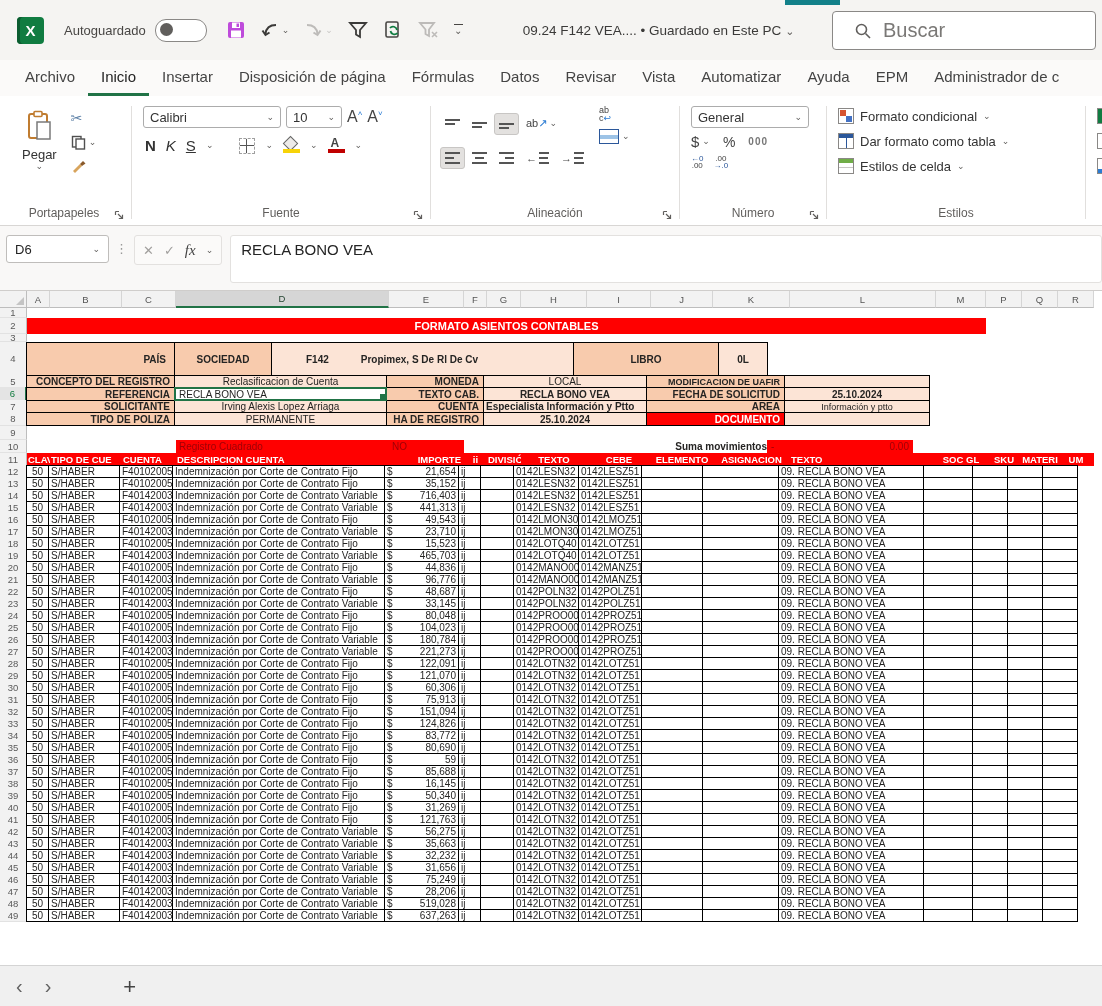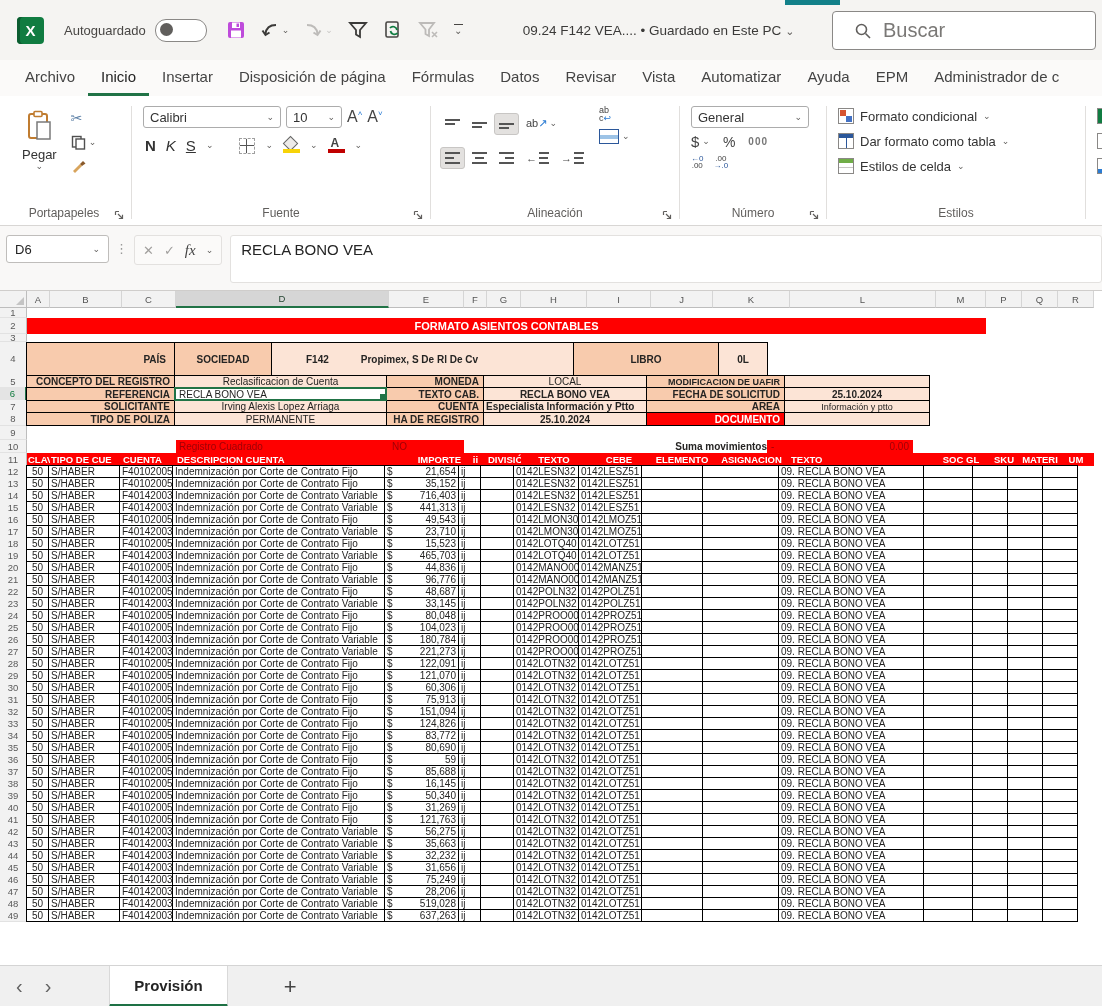--- a/index.html
+++ b/index.html
@@ -1430,17 +1430,16 @@
           <div class="dc" style="width: 36px;"></div>
           <div class="dc" style="width: 36px;"></div>
           <div class="dc" style="width: 36px;"></div>
         </div>
       </div>
   </div>
 
   <div class="tabbar">
     <span class="navarr">‹</span>
     <span class="navarr" style="padding-left:6px">›</span>
-    <div class="sheettab">Provisión</div>
     <span class="addsheet">+</span>
   </div>
 
 </div>
 
 </body></html>

